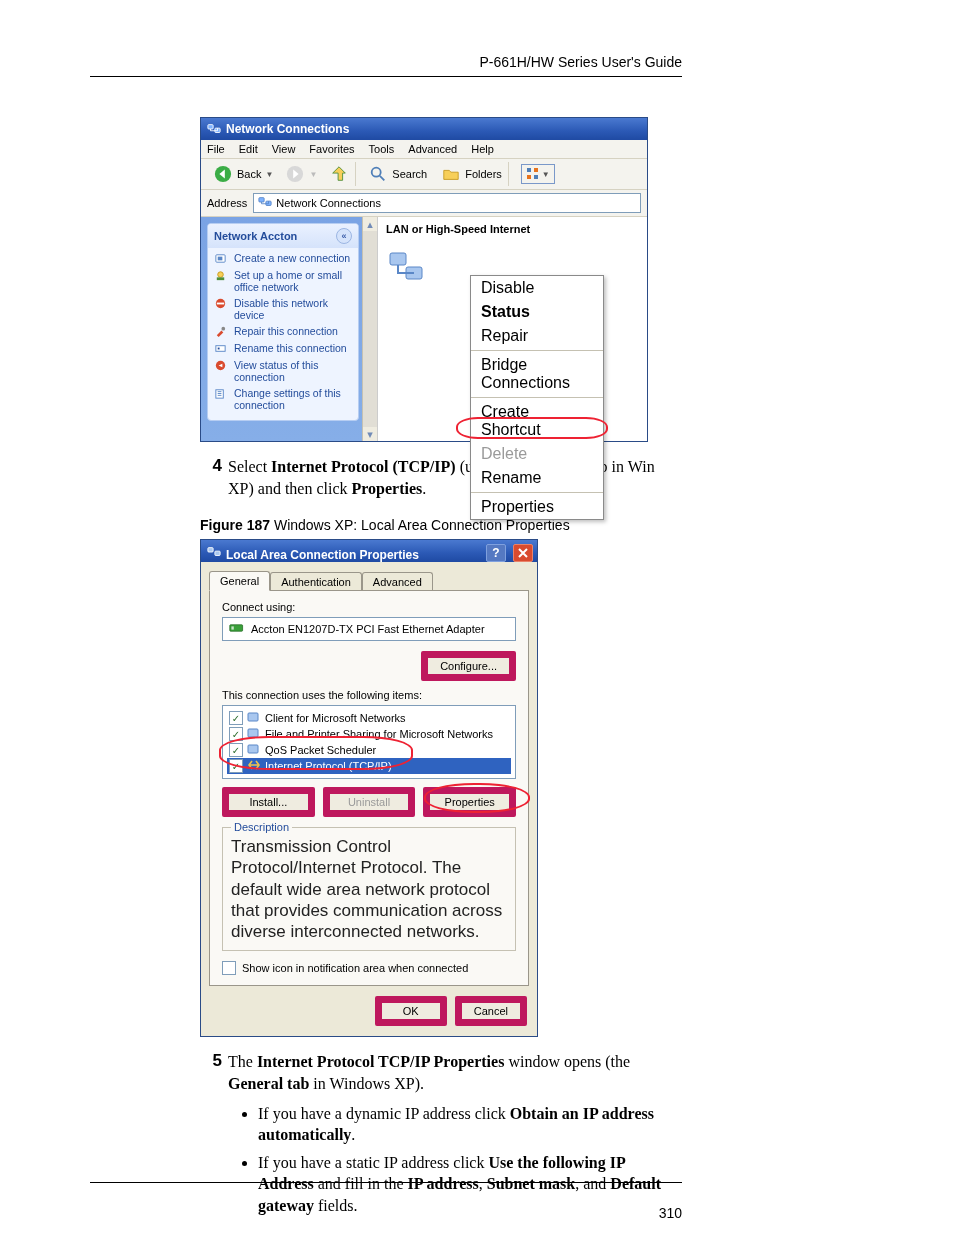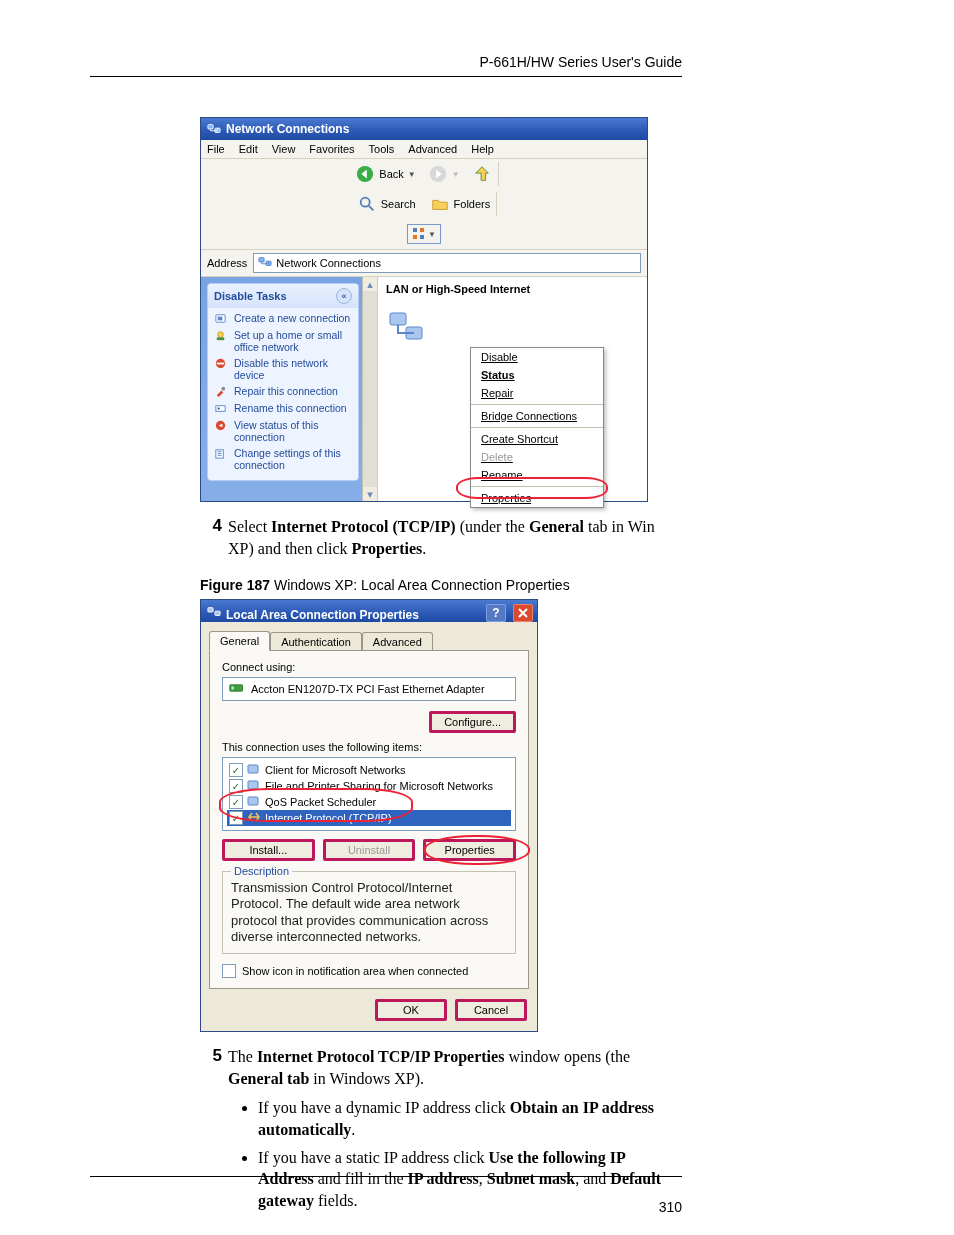--- a/index.html
+++ b/index.html
@@ -105,21 +105,20 @@
     border-bottom: 1px solid #d6d2c2;
   }
   .nc-menubar span { cursor: default; }
   .nc-toolbar {
     background: #f4f3ee;
     padding: 3px 6px;
     display: flex;
     align-items: center;
     gap: 6px;
     border-bottom: 1px solid #d6d2c2;
-    flex-direction: column;
   }
   .tb-group {
     display: flex;
     align-items: center;
     gap: 4px;
     padding: 0 6px;
     border-right: 1px solid #d6d2c2;
     height: 24px;
   }
   .tb-group:last-child { border-right: none; }
@@ -238,27 +237,26 @@
   .conn-labelbox {
     background: #3a5ca8;
     color: #fff;
     font-size: 10.5px;
     line-height: 1.2;
     padding: 1px 2px;
     width: 178px;
   }
   .ctx-menu {
     position: absolute;
-    left: 92px; top: 70px;
+    left: 92px; top: 58px;
     width: 132px;
     background: #fff;
     border: 1px solid #8a8a8a;
     box-shadow: 2px 2px 4px rgba(0,0,0,0.25);
-    font-size: 11px;
-    text-decoration: underline;
+    font-size: 16px;
   }
   .ctx-item { padding: 3px 10px; color:#000; }
   .ctx-item.bold { font-weight: bold; }
   .ctx-item.disabled { color: #9a9a9a; }
   .ctx-sep { border-top: 1px solid #c5c1b2; margin: 2px 0; }
   .ctx-highlight {
     position: absolute;
     border: 2px solid #e23;
     border-radius: 22px/10px;
     pointer-events: none;
@@ -334,21 +332,21 @@
     border: 1px solid #7f9db9;
     padding: 4px 6px;
     display: flex;
     align-items: center;
     gap: 6px;
     margin-bottom: 10px;
   }
   .adapter-icon svg { width:16px; height:12px; }
   .btn {
     background: #efece0;
-    border: 3px solid #be185d;
+    border: 7px solid #be185d;
     border-radius: 2px;
     padding: 2px 12px;
     font-size: 11px;
     font-family: inherit;
     cursor: default;
   }
   .btn.disabled { color: #9a9a9a; }
   .right { display:flex; justify-content:flex-end; margin-bottom:8px; }
   .items-box {
     background:#fff;
@@ -385,21 +383,21 @@
     margin-bottom:10px;
   }
   .desc-frame .legend {
     position:absolute;
     top:-7px; left:8px;
     background:#faf9f5;
     padding:0 3px;
     font-size:11px;
     color:#234c9b;
   }
-  .desc-text { font-size:13px; color:#222; line-height:1.25; }
+  .desc-text { font-size:17px; color:#222; line-height:1.25; }
   .chk-row { display:flex; align-items:center; gap:6px; }
   .lac-footer {
     display:flex;
     justify-content:flex-end;
     gap:8px;
     padding:10px 10px 2px 10px;
   }
   .oval {
     position:absolute;
     border:2px solid #e23;
@@ -504,21 +502,21 @@
         </span>
         <span>Network Connections</span>
       </div>
     </div>
 
     <div class="nc-body">
 
       <div class="nc-sidepanel">
         <div class="nt-card">
           <div class="nt-card-header">
-            <span>Disable Tasks</span>
+            <span>Network Accton</span>
             <span class="nt-collapse">«</span>
           </div>
           <div class="nt-list">
             <div class="nt-item">
               <span class="nt-ico">
                   <svg viewBox="0 0 14 14">
                     <rect x="2" y="3" width="10" height="8" rx="1" fill="#fff" stroke="#5a87c7"></rect>
                     <rect x="4" y="5" width="5" height="4" fill="#5a87c7"></rect>
                   </svg>
                 </span>

